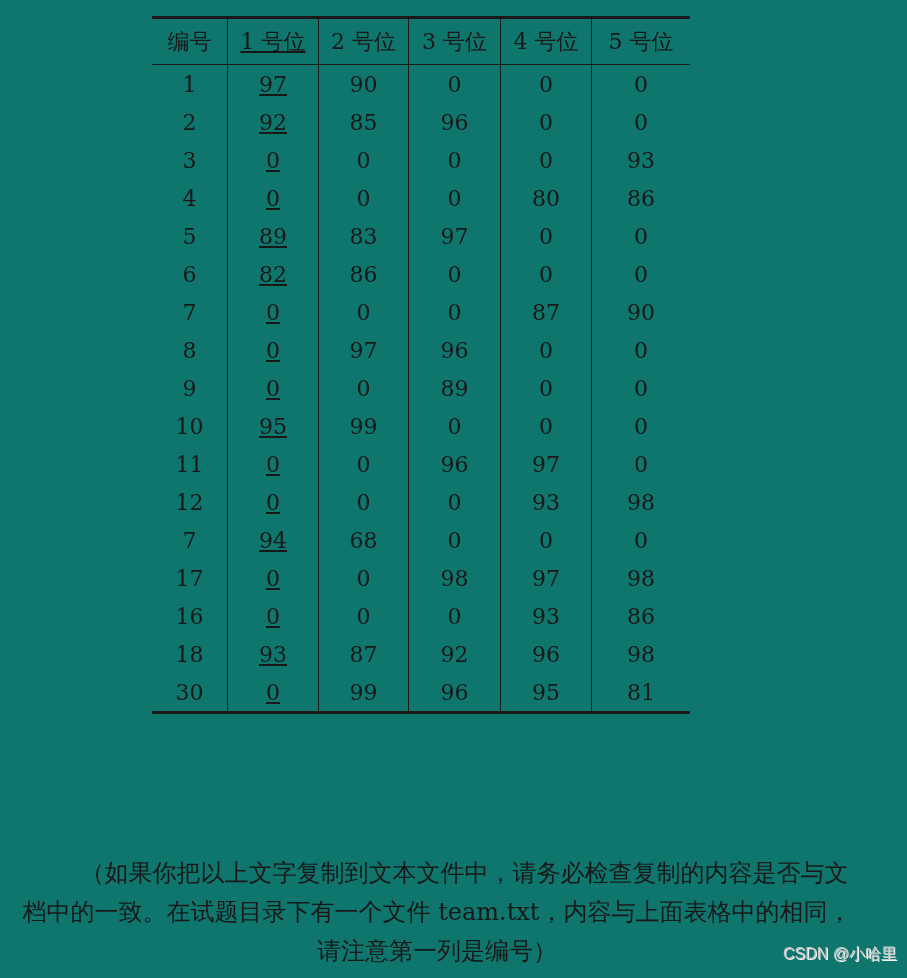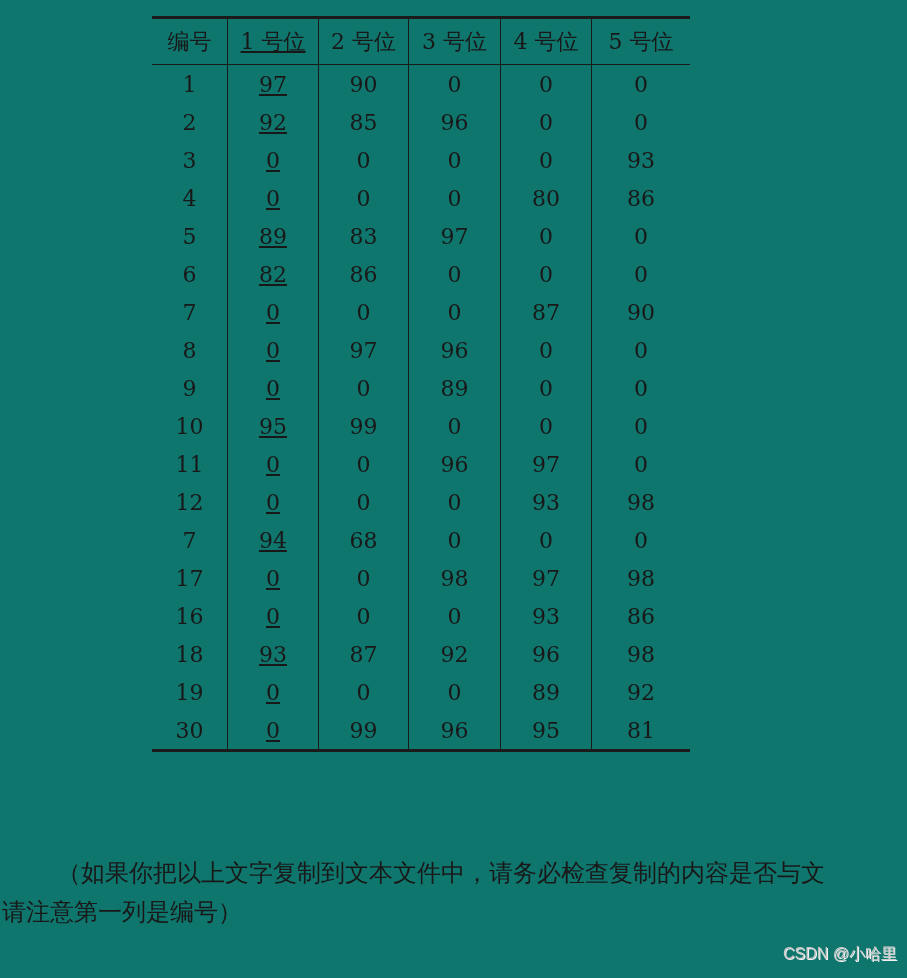--- a/index.html
+++ b/index.html
@@ -52,20 +52,21 @@
   table.score-table .c5 { width: 98px; }
   
   .note {
     position: absolute;
     left: 2px;
     top: 854px;
     width: 870px;
     font-size: 24px;
     line-height: 39px;
     color: #181818;
+    text-align: center;
   }
   .note .line { white-space: nowrap; }
   .note .line.indent { padding-left: 55px; }
   
   .watermark {
     position: absolute;
     right: 10px;
     top: 944px;
     font-family: "Liberation Sans", "DejaVu Sans", sans-serif;
     font-size: 16px;
@@ -213,39 +214,32 @@
           </tr>
           <tr>
             <td class="c0">18</td>
             <td class="c1">93</td>
             <td class="c2">87</td>
             <td class="c3">92</td>
             <td class="c4">96</td>
             <td class="c5">98</td>
           </tr>
           <tr>
-            <td class="c0">19</td>
-            <td class="c1">0</td>
-            <td class="c2">0</td>
-            <td class="c3">0</td>
-            <td class="c4">89</td>
-            <td class="c5">92</td>
-          </tr>
-          <tr>
             <td class="c0">30</td>
             <td class="c1">0</td>
             <td class="c2">99</td>
             <td class="c3">96</td>
             <td class="c4">95</td>
             <td class="c5">81</td>
           </tr>
         </tbody>
     </table>
   </div>
 
   <div class="note">
     <div class="line indent">（如果你把以上文字复制到文本文件中，请务必检查复制的内容是否与文</div>
+    <div class="line">档中的一致。在试题目录下有一个文件 team.txt，内容与上面表格中的相同，</div>
     <div class="line">请注意第一列是编号）</div>
   </div>
 
   <div class="watermark">CSDN @小哈里</div>
 
 </div>
 
 </body></html>

